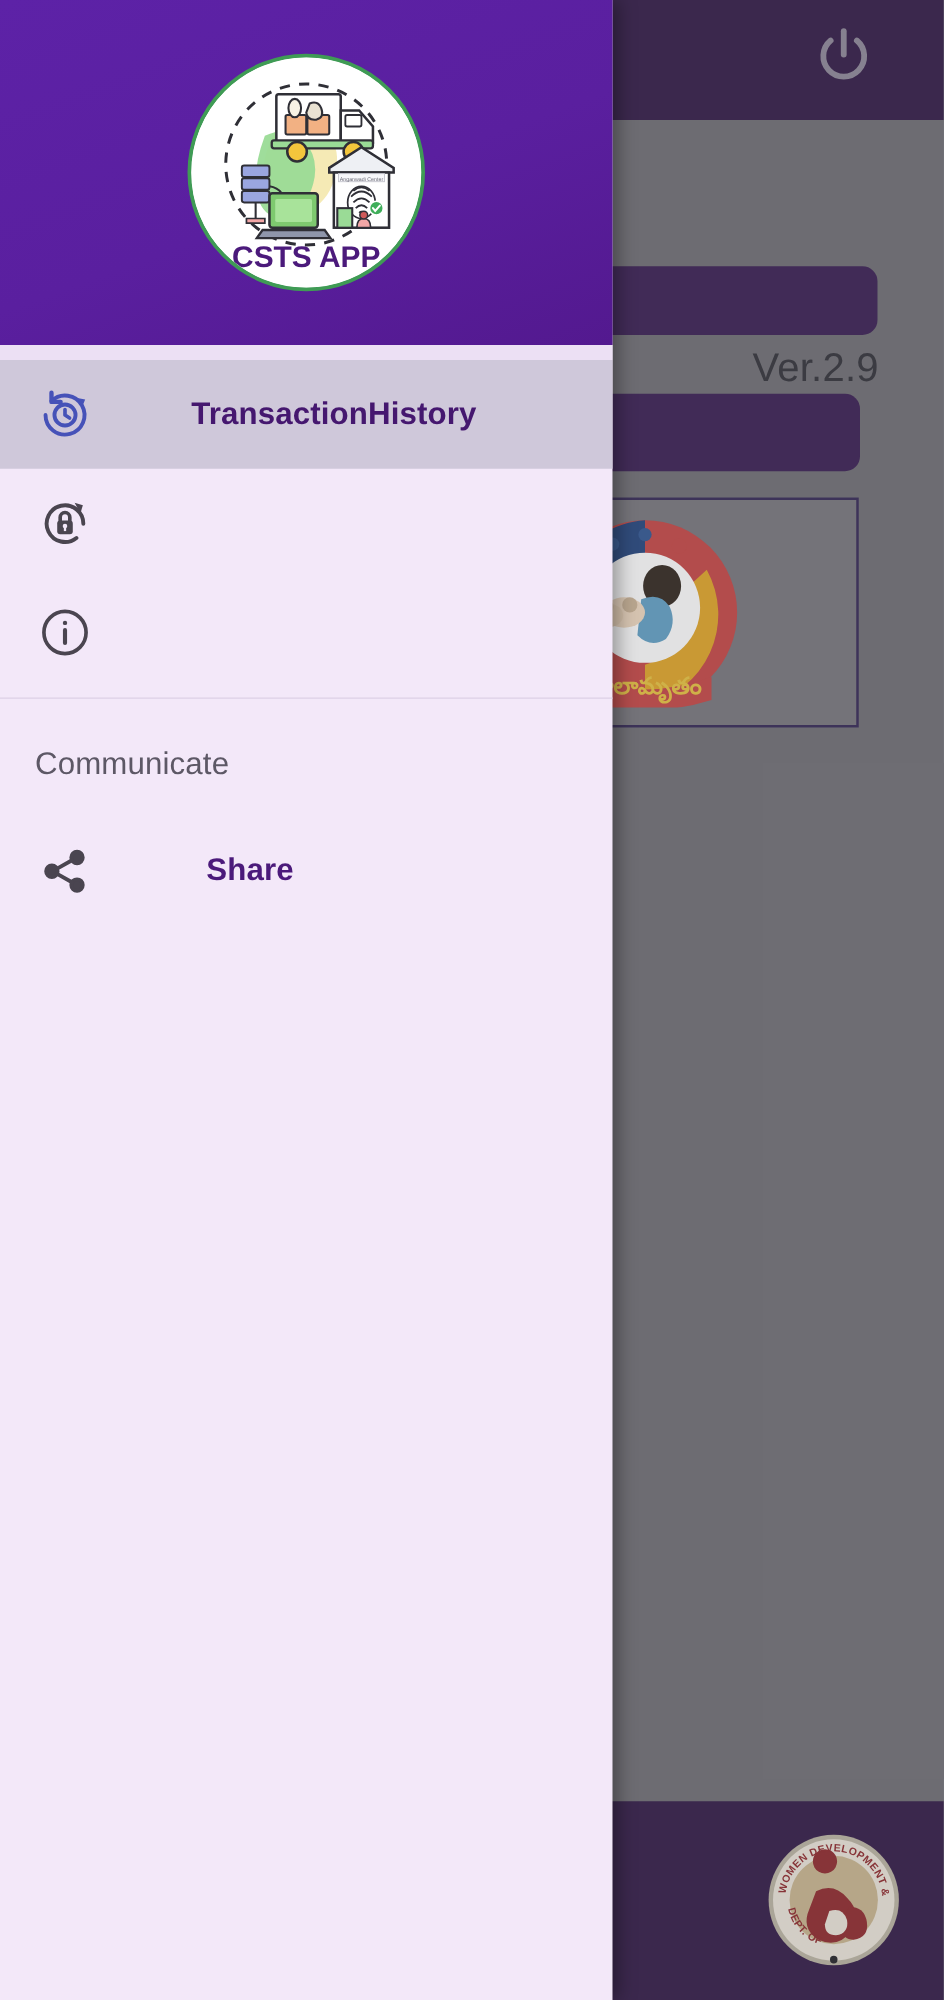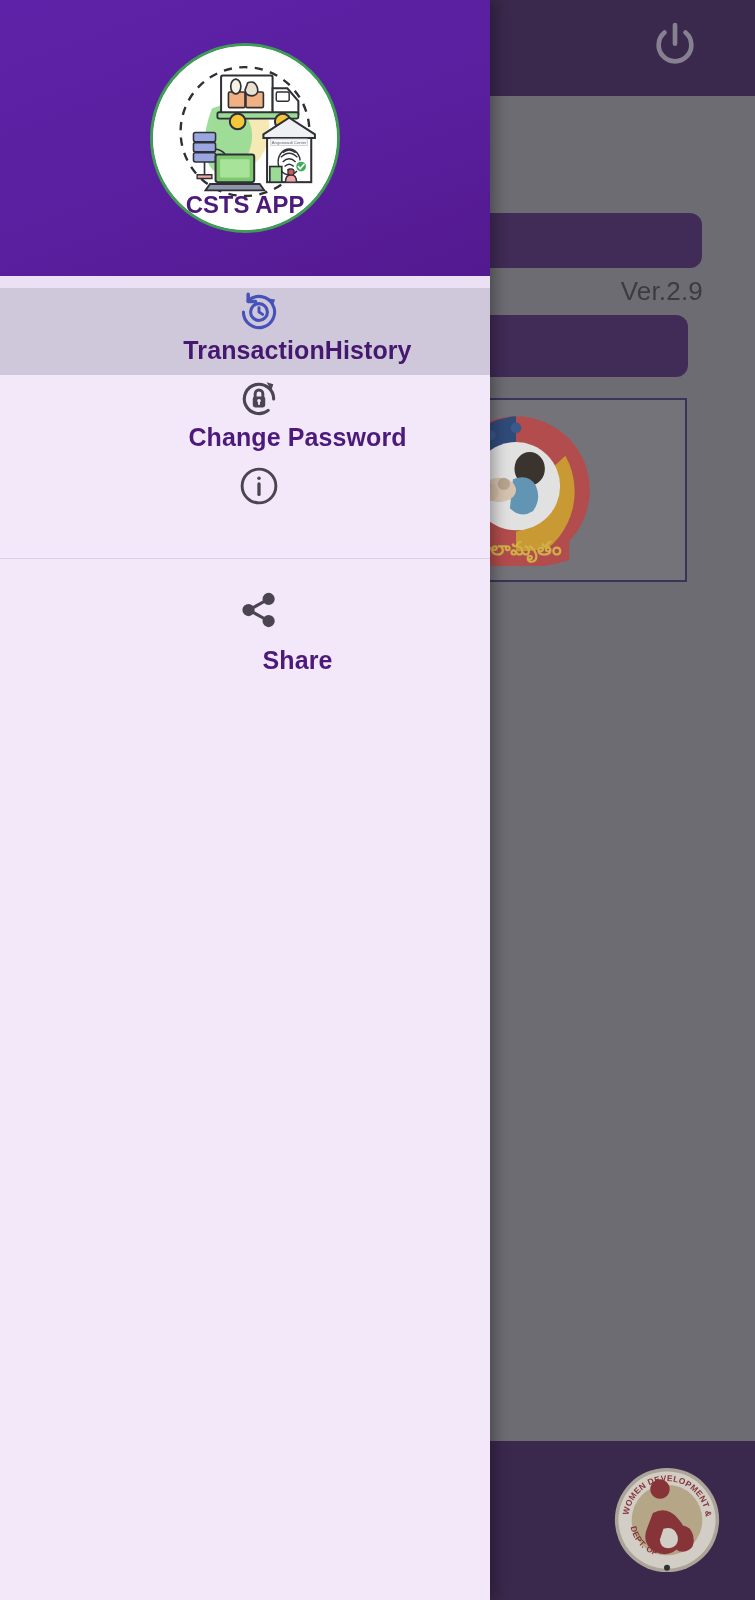--- a/index.html
+++ b/index.html
@@ -35,21 +35,21 @@
   }
   #field-user { left:330px; top:117px; width:372px; height:55px; }
   #field-date { left:330px; top:219px; width:358px; height:62px; }
   .dim-field-text {
     position:absolute; left:22px; top:50%; transform:translateY(-50%);
     color:#b9b2c4; font-size:21px; font-style:italic;
     white-space:nowrap;
   }
   #ver-label {
     position:absolute; right:52px; top:180px;
-    color:#2b2b33; font-size:26px; letter-spacing:.2px;
+    color:#2b2b33; font-size:32px; letter-spacing:.2px;
   }
   #bala-frame {
     position:absolute; left:345px; top:302px; width:342px; height:184px;
     border:2px solid #2e2050; background:#747279;
   }
   #bala-logo {
     position:absolute; left:50%; top:50%;
     transform:translate(-50%,-50%);
     width:152px; height:152px;
   }
@@ -99,21 +99,20 @@
   }
   #header-strip {
     height:12px; flex:0 0 12px; background:#ece0f4;
   }
 
   #menu-list { flex:1 1 auto; }
   .menu-item {
     height:87px; display:flex; align-items:center;
     padding-left:28px; cursor:pointer;
     position:relative;
-    flex-direction:column;
   }
   .menu-item.selected { background:#cfc8da; }
   .menu-icon {
     width:48px; height:48px; flex:0 0 48px;
     display:flex; align-items:center; justify-content:center;
   }
   .menu-label {
     margin-left:77px; font-size:25px; font-weight:bold;
     color:#4b1a7b; letter-spacing:.1px; white-space:nowrap;
   }
@@ -297,35 +296,35 @@
       <span class="menu-icon">
         <svg viewBox="0 0 24 24" width="44" height="44" fill="none" stroke="#4a4550" stroke-width="1.7" stroke-linecap="round" stroke-linejoin="round">
           <path d="M20 12 a8 8 0 1 0 -3 6.2"></path>
           <path d="M16.2 2.8 l3.6 1.1 l-1.1 3.6" fill="#4a4550" stroke="none"></path>
           <rect x="8.6" y="10.6" width="6.8" height="6" rx="1.3" fill="#4a4550" stroke="none"></rect>
           <path d="M9.9 10.6 V9.2 a2.1 2.1 0 0 1 4.2 0 v1.4" stroke-width="1.6"></path>
           <circle cx="12" cy="13" r="1" fill="#f3e8f9" stroke="none"></circle>
           <rect x="11.5" y="13" width="1" height="2.2" fill="#f3e8f9" stroke="none"></rect>
         </svg>
       </span>
-      <span class="menu-label">Change Password</span>
     </div>
 
     <div class="menu-item">
       <span class="menu-icon">
         <svg viewBox="0 0 24 24" width="44" height="44" fill="none" stroke="#4a4550" stroke-width="1.6" stroke-linecap="round">
           <circle cx="12" cy="12" r="9.2"></circle>
           <circle cx="12" cy="7.8" r=".95" fill="#4a4550" stroke="none"></circle>
           <path d="M12 10.9 V16.6" stroke-width="1.8"></path>
         </svg>
       </span>
     </div>
 
     <div id="divider"></div>
 
+    <div id="section-label">Communicate</div>
 
     <div class="menu-item" id="share-item">
       <span class="menu-icon">
         <svg viewBox="0 0 24 24" width="42" height="42" fill="none" stroke="#4a4550" stroke-width="1.8" stroke-linecap="round">
           <circle cx="17.5" cy="5.7" r="2.6" fill="#4a4550"></circle>
           <circle cx="17.5" cy="18.3" r="2.6" fill="#4a4550"></circle>
           <circle cx="6" cy="12" r="2.6" fill="#4a4550"></circle>
           <path d="M8.4 10.8 L15.2 7"></path>
           <path d="M8.4 13.2 L15.2 17"></path>
         </svg>

